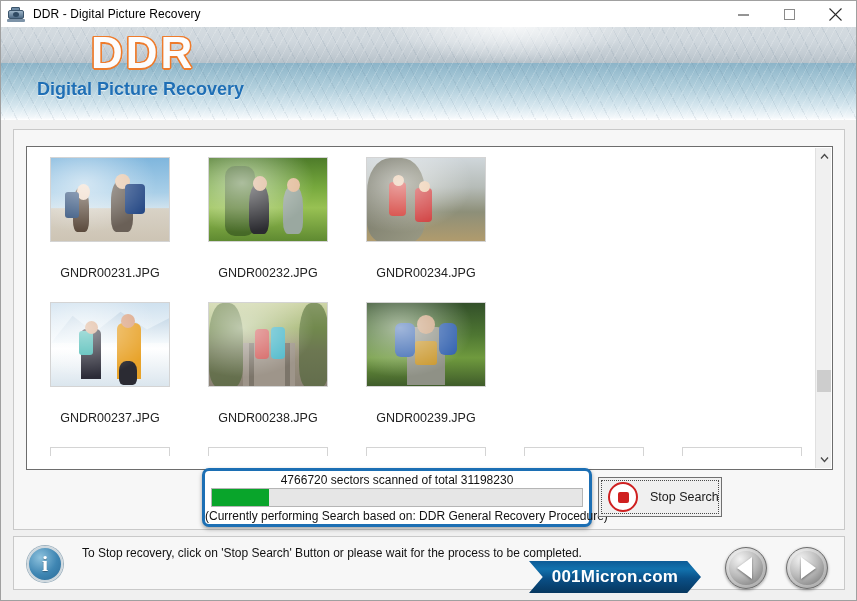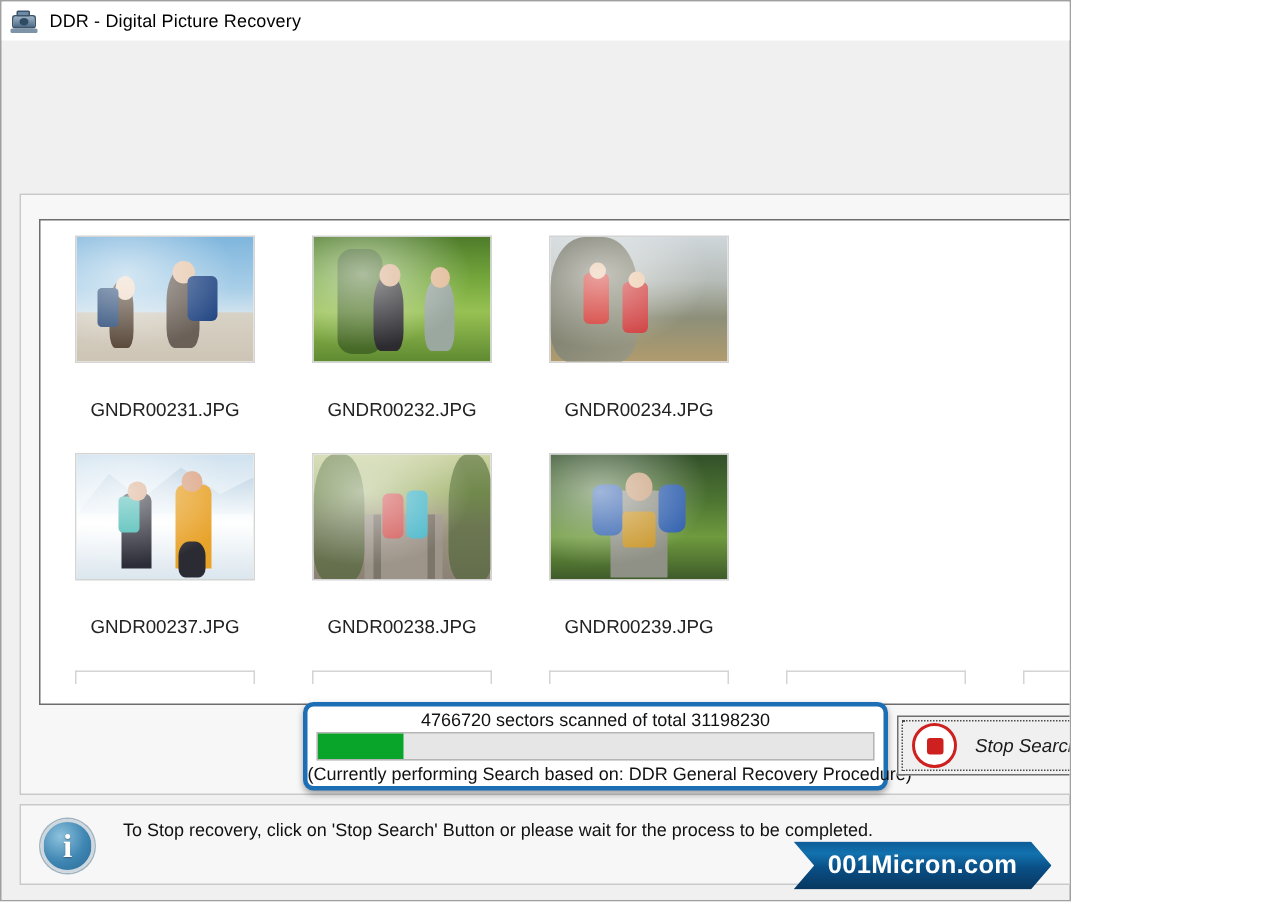--- a/index.html
+++ b/index.html
@@ -10,21 +10,21 @@
   body {
     width: 857px;
     height: 601px;
     overflow: hidden;
     font-family: "Liberation Sans", sans-serif;
     -webkit-font-smoothing: antialiased;
   }
 
   .app-window {
     position: relative;
-    width: 714px;
+    width: 857px;
     height: 601px;
     background: #f0f0f0;
     border: 1px solid #a0a0a0;
     box-sizing: border-box;
     overflow: hidden;
   }
 
   
   .titlebar {
     position: absolute;
@@ -335,21 +335,20 @@
   }
   .stop-icon .sq {
     width: 11px; height: 11px;
     background: #cf2020;
     border-radius: 2px;
   }
   .stop-btn .label {
     margin-left: 12px;
     font-size: 12.5px;
     color: #1a1a1a;
-    font-style: italic;
   }
 
   
   .statusbar {
     position: absolute;
     left: 12px; top: 535px;
     width: 832px;
     height: 54px;
     background: #f7f7f7;
     border: 1px solid #c9c9c9;
@@ -461,20 +460,28 @@
       </div>
       <div class="win-btn" title="Close">
         <svg width="13" height="13" viewBox="0 0 13 13">
             <line x1="0.5" y1="0.5" x2="12.5" y2="12.5" stroke="#2b2b2b" stroke-width="1.1"></line>
             <line x1="12.5" y1="0.5" x2="0.5" y2="12.5" stroke="#2b2b2b" stroke-width="1.1"></line>
           </svg>
       </div>
     </div>
   </div>
 
+  <div class="banner">
+    <div class="banner-top"></div>
+    <div class="banner-bottom"></div>
+    <div class="banner-streaks"></div>
+    <div class="banner-glow"></div>
+    <div class="ddr-logo">DDR</div>
+    <div class="banner-subtitle">Digital Picture Recovery</div>
+  </div>
 
   <div class="content-panel">
 
     <div class="thumb-list">
       <div class="thumb-grid">
 
         <div class="thumb-row">
           <div class="thumb-cell">
             <div class="thumb-img">
               <div class="sc sky-blue"></div>

